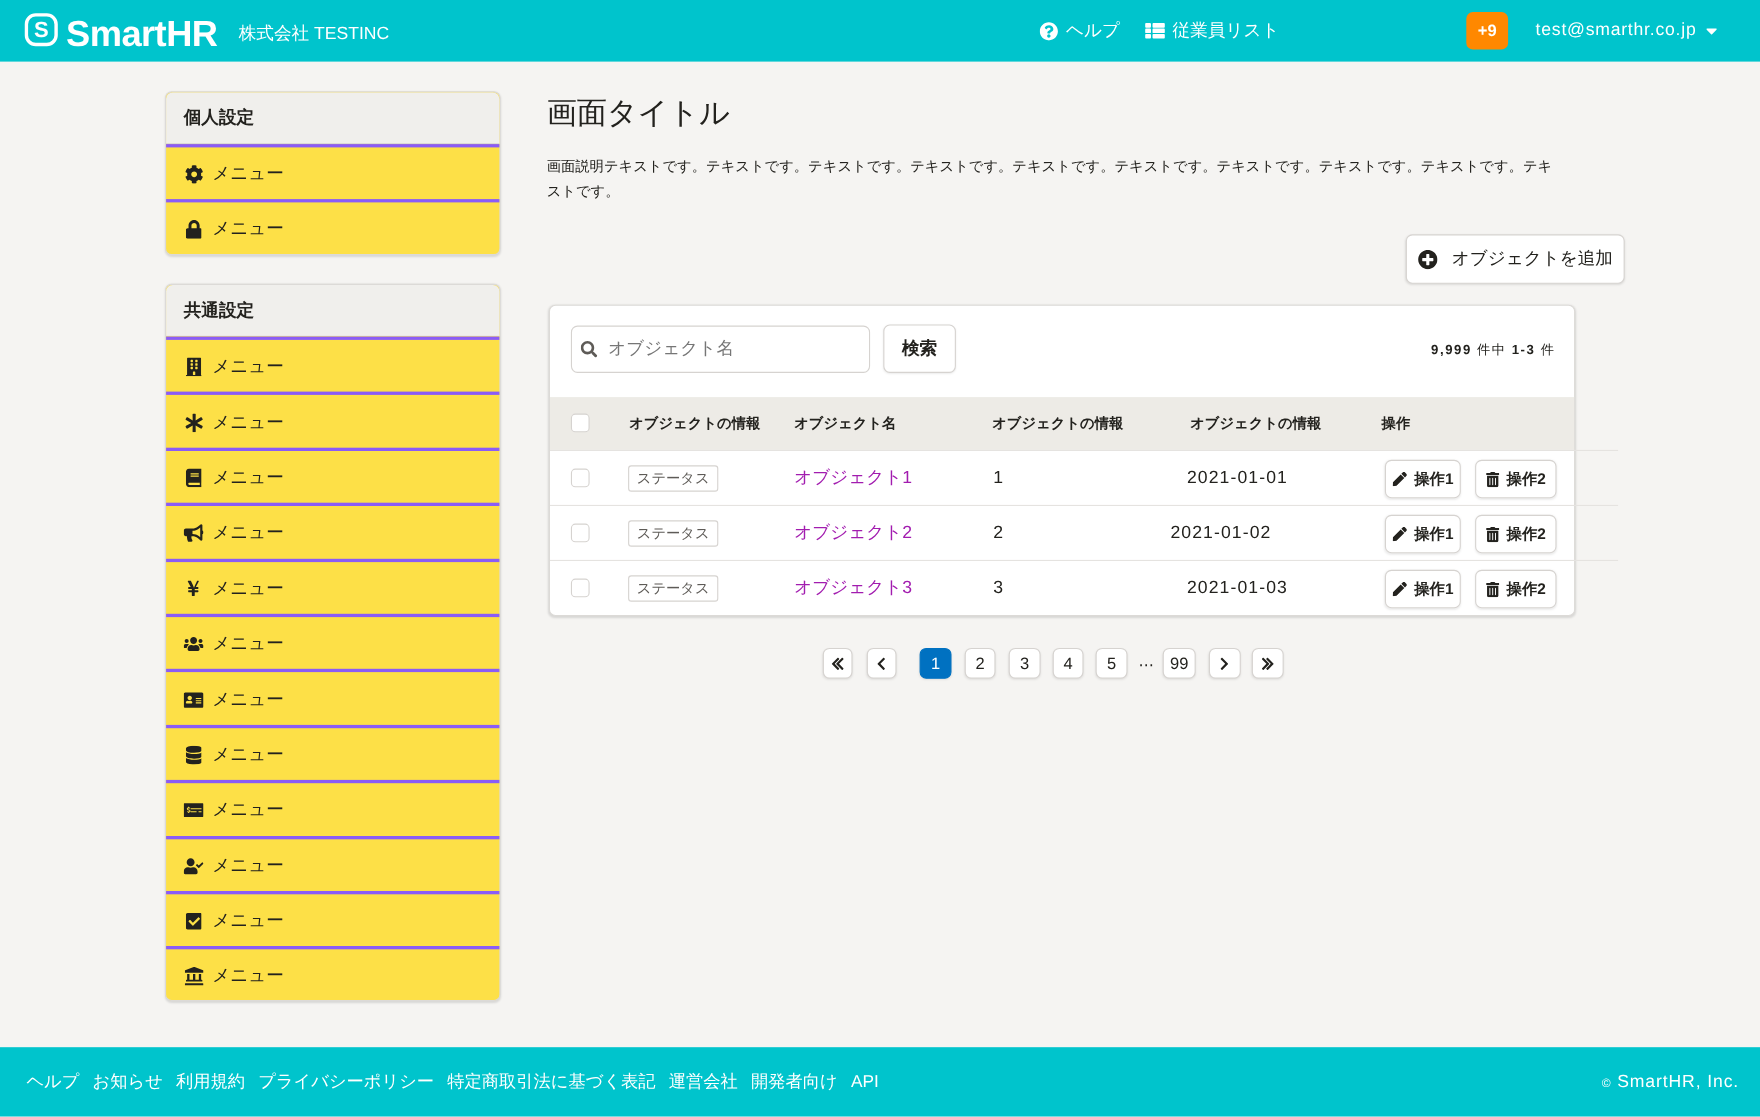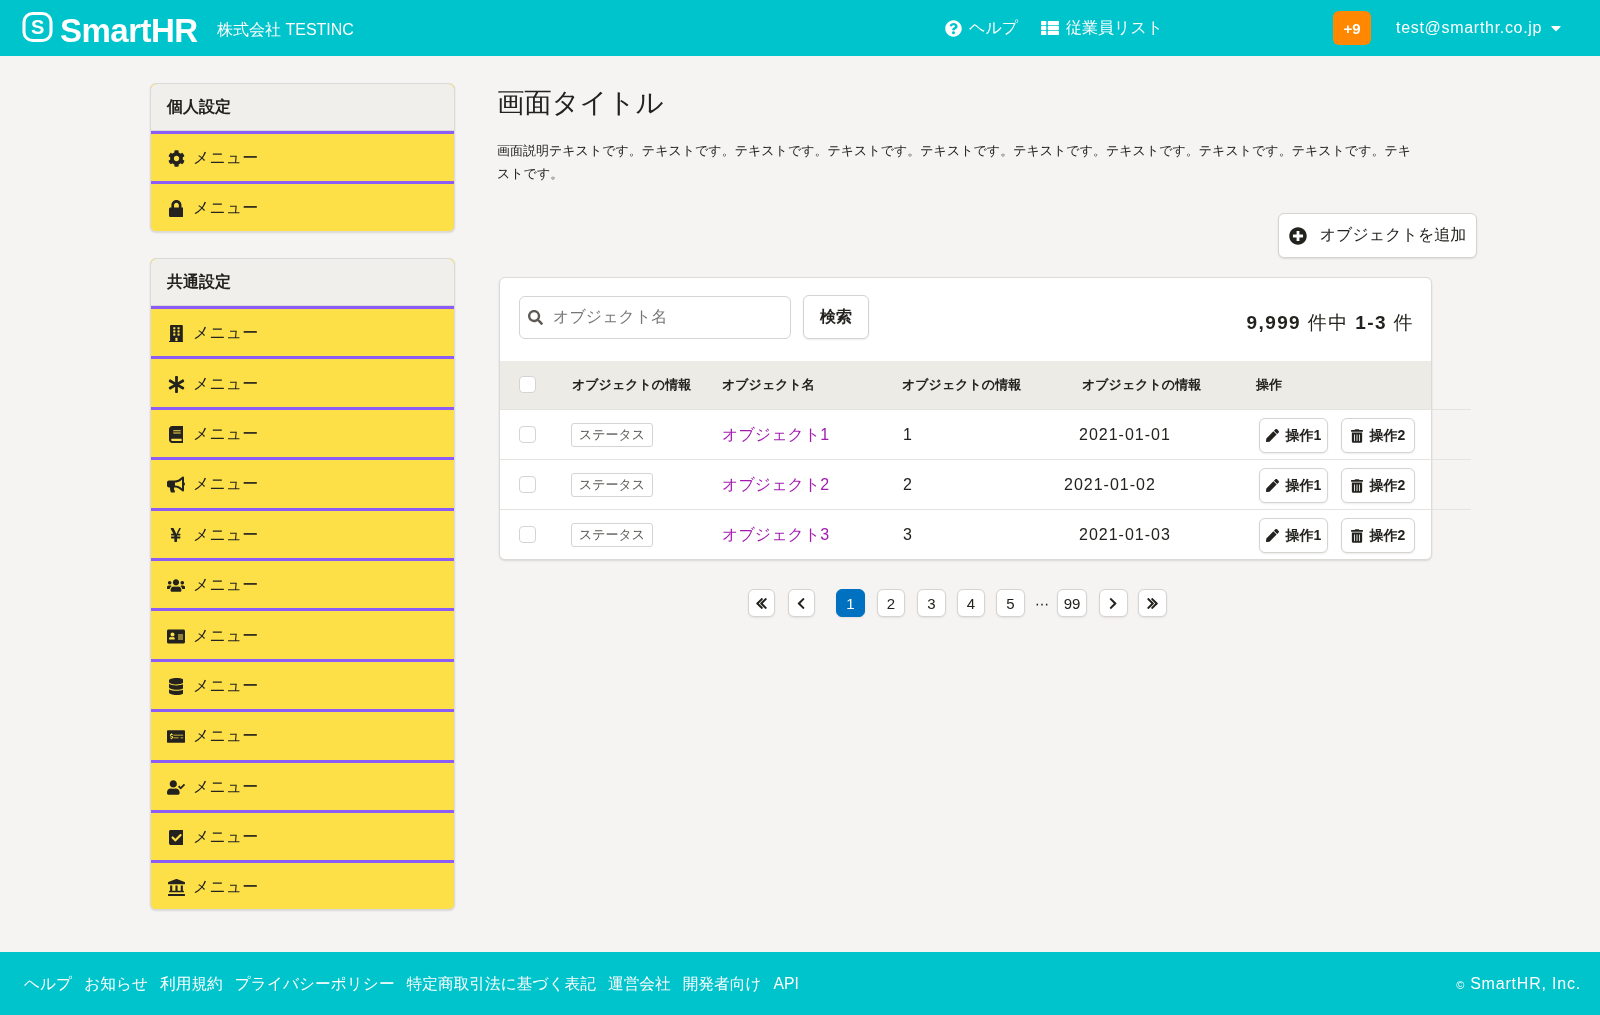--- a/index.html
+++ b/index.html
@@ -30,21 +30,21 @@
 
 
 .title { position:absolute; left:497px; top:85px; font-size:27.5px; letter-spacing:-0.2px; }
 .desc { position:absolute; left:497px; top:139px; width:926px; font-size:13px; line-height:23px; }
 .addbtn { position:absolute; left:1230px; top:213px; width:199px; height:45px; background:#fff; border:1px solid #d6d3d0; border-radius:6px; display:flex; align-items:center; justify-content:center; gap:13px; font-size:16px; font-weight:normal; box-shadow:0 1px 2px rgba(0,0,0,.1);margin-left:48px; }
 
 .maincard { position:absolute; left:499px; top:277px; width:933px; height:283px; background:#fff; border:1px solid #dcdad7; border-radius:6px; box-shadow:0 1px 2px rgba(0,0,0,.12); }
 .searchbox { position:absolute; left:19px; top:18px; width:272px; height:43px; border:1px solid #d6d3d0; border-radius:6px; background:#fff; display:flex; align-items:center; padding-left:8px; gap:10px; }
 .searchbox .ph { color:#767676; font-size:16px; }
 .searchbtn { position:absolute; left:303px; top:17px; width:66px; height:44px; border:1px solid #d6d3d0; border-radius:6px; background:#fff; display:flex; align-items:center; justify-content:center; font-size:16px; font-weight:bold; box-shadow:0 1px 2px rgba(0,0,0,.08); }
-.count { position:absolute; right:17px; top:309px; font-size:19px; letter-spacing:1.4px; }
+.count { position:absolute; right:17px; top:309px; font-size:12px; letter-spacing:1.4px; }
 .thead { position:absolute; left:0; top:83px; width:931px; height:48px; background:#edebe6; font-size:13px; font-weight:bold; }
 .trow { position:absolute; left:0; width:971px; height:50px; border-top:1px solid #e5e3e0; font-size:16px; }
 .cell { position:absolute; top:50%; transform:translateY(-50%); }
 .cb { position:absolute; width:17px; height:17px; background:#fff; border:1.5px solid #d6d3d0; border-radius:4px; }
 .chip { position:absolute; left:71px; width:82px; height:24px; border:1px solid #d6d3d0; border-radius:3px; font-size:13px; display:flex; align-items:center; justify-content:center; background:#fff; color:#5e5b57; }
 .olink { color:#a21caf; }
 .rowbtn { position:absolute; height:35px; border:1px solid #d6d3d0; border-radius:6px; background:#fff; display:flex; align-items:center; justify-content:center; gap:7px; font-size:14px; font-weight:bold; box-shadow:0 1px 2px rgba(0,0,0,.08); }
 
 
 .pager { position:absolute; top:589px; left:0; width:1600px; height:28px; }

